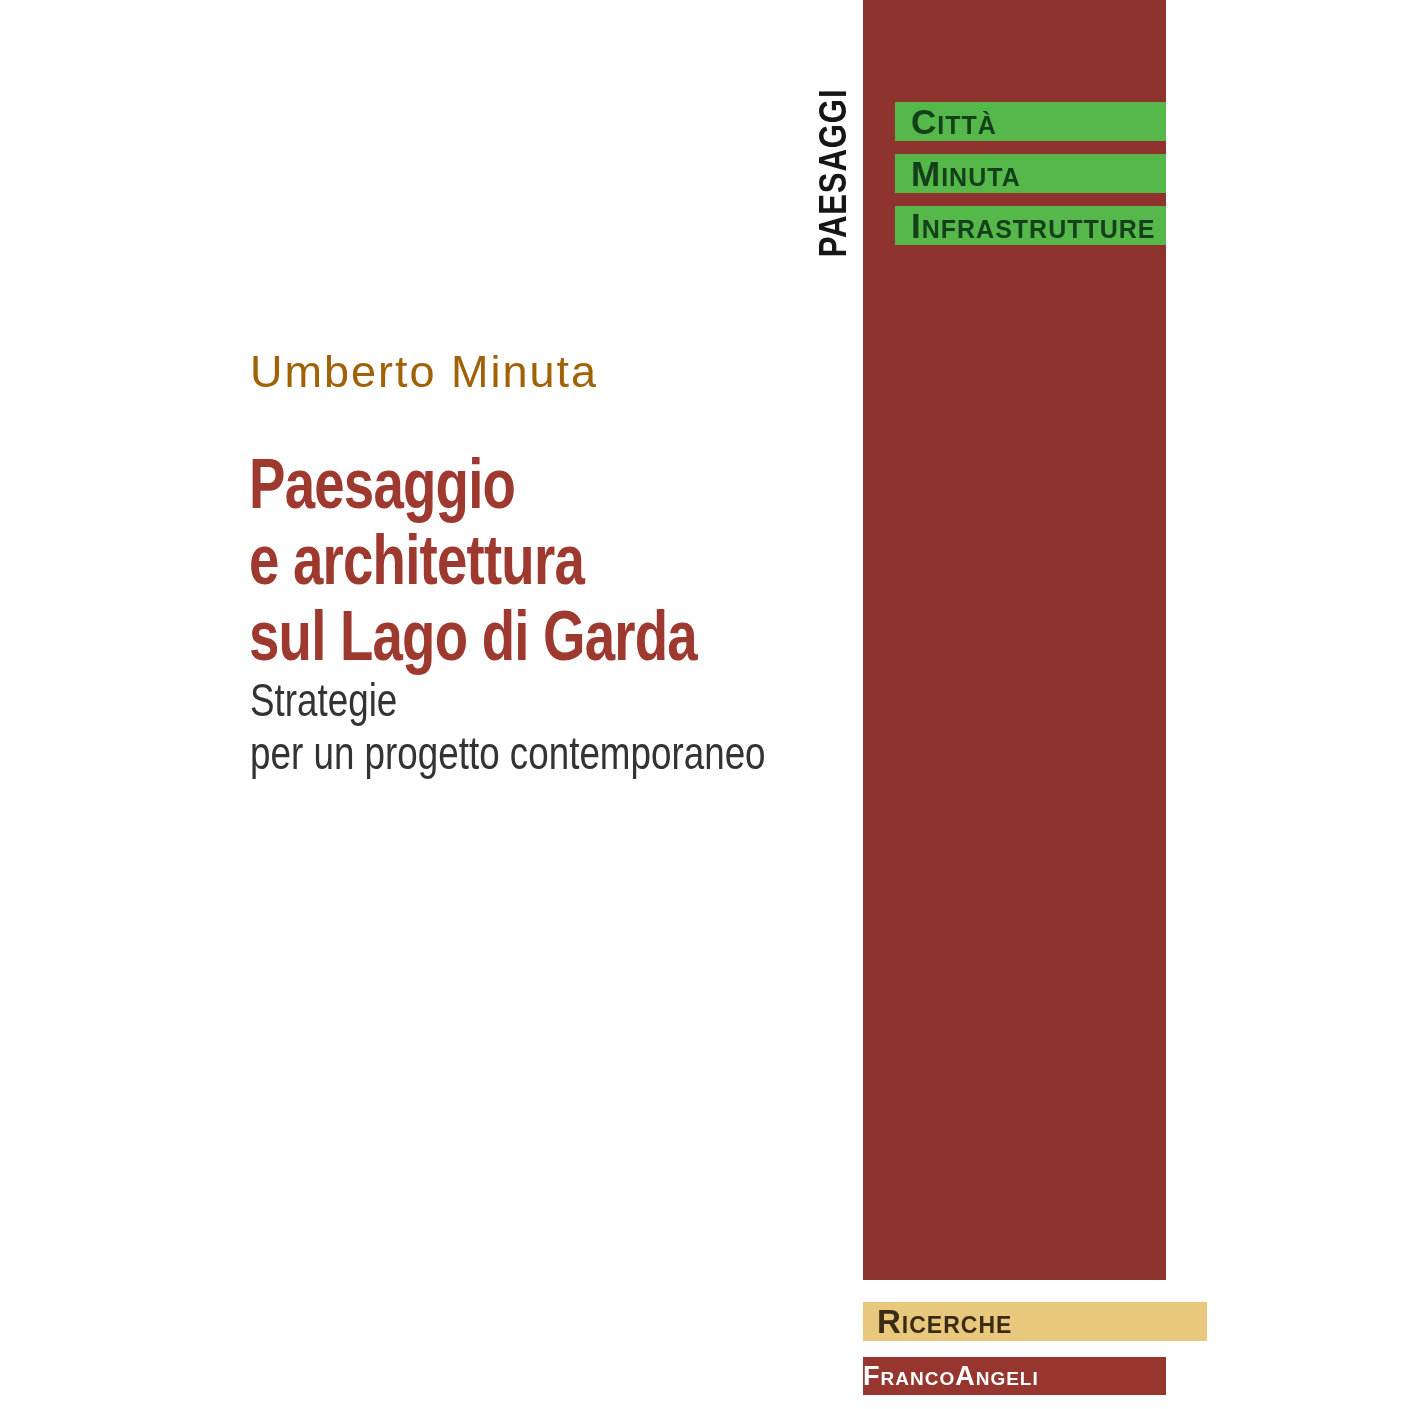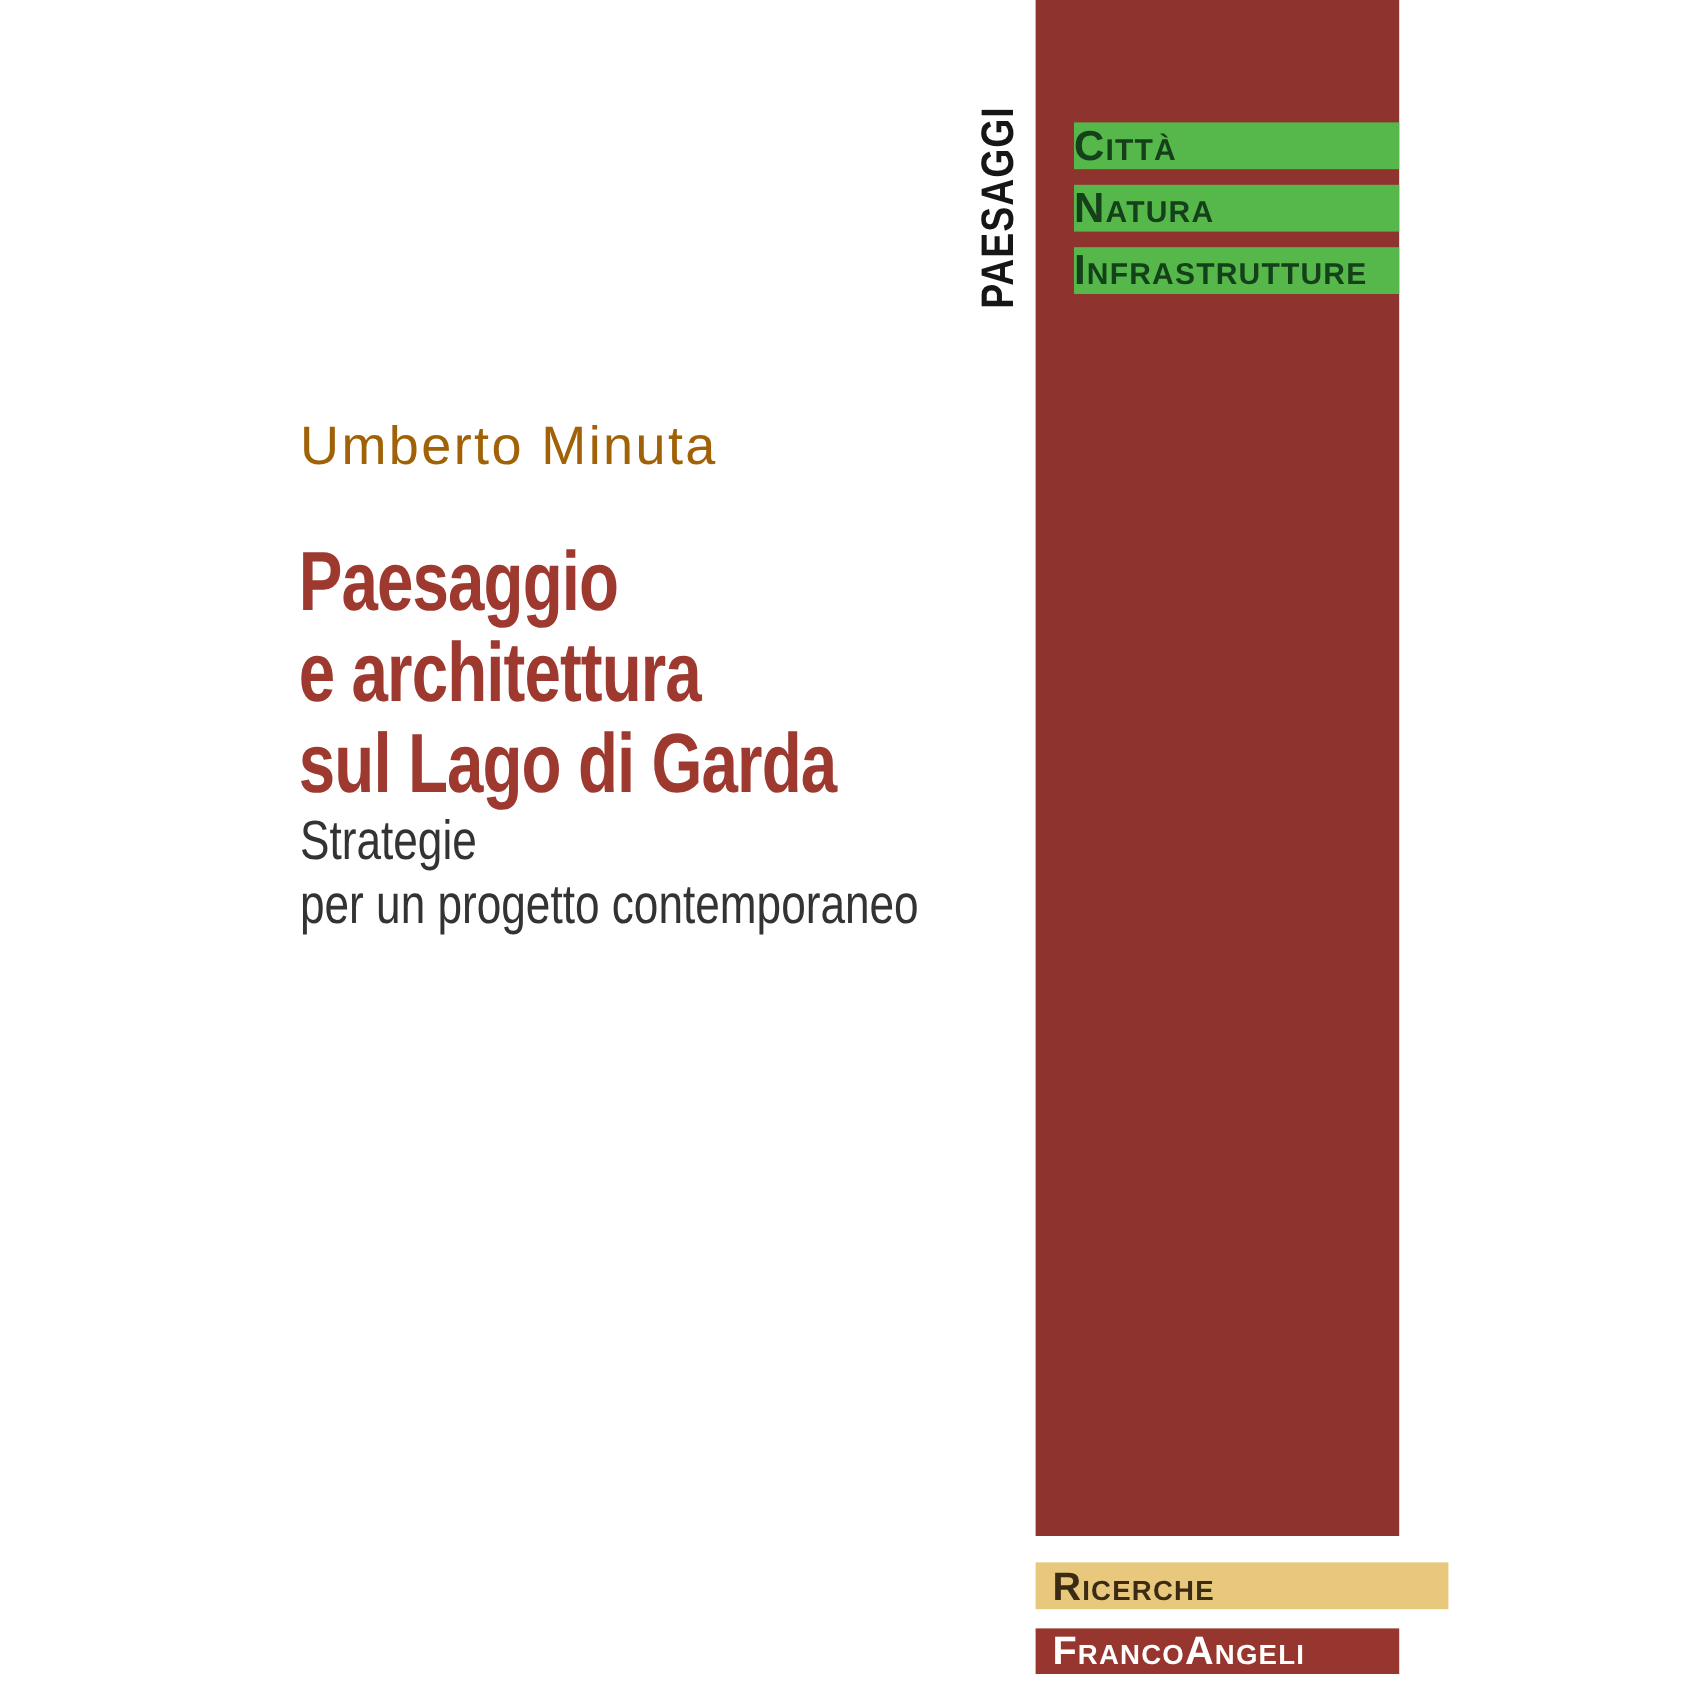--- a/index.html
+++ b/index.html
@@ -42,21 +42,21 @@
     left: 895px;
     width: 271px;
     height: 39px;
     background: var(--tag-green, #56B84B);
     color: var(--tag-text, #14401A);
     font-size: 35px;
     line-height: 40px;
     font-variant: small-caps;
     font-weight: 600;
     letter-spacing: 1px;
-    padding-left: 0;
+    padding-left: 16px;
     box-sizing: border-box;
     white-space: nowrap;
     overflow: hidden;
   }
   .tag-bar.t0 { top: 102px; }
   .tag-bar.t1 { top: 154px; }
   .tag-bar.t2 { top: 206px; }
 
   
   .author {
@@ -116,41 +116,40 @@
   }
   
   .publisher-band {
     position: absolute;
     left: 863px;
     top: 1357px;
     width: 303px;
     height: 38px;
     background: var(--pub-red, #97362F);
     color: #ffffff;
-    font-size: 33px;
+    font-size: 27px;
     line-height: 38px;
     font-variant: small-caps;
     font-weight: 700;
     letter-spacing: 1px;
-    padding-left: 14px;
     box-sizing: border-box;
     white-space: nowrap;
   }
 </style>
 </head>
 <body>
 
 <div class="cover" style="--band-red: #8E332D; --tag-green: #56B84B; --tag-text: #14401A; --title-red: #9D392F; --tan: #E8C87D; --tan-text: #3B2B12; --pub-red: #97362F;">
 
   <div class="red-band"></div>
 
   <div class="series-vertical">PAESAGGI</div>
 
   <div class="tag-bar t0">Città</div>
-  <div class="tag-bar t1">Natura</div>
+  <div class="tag-bar t1">Minuta</div>
   <div class="tag-bar t2">Infrastrutture</div>
 
   <div class="author">Umberto Minuta</div>
 
   <div class="title">
     <div>Paesaggio</div>
     <div>e architettura</div>
     <div>sul Lago di Garda</div>
   </div>
 

